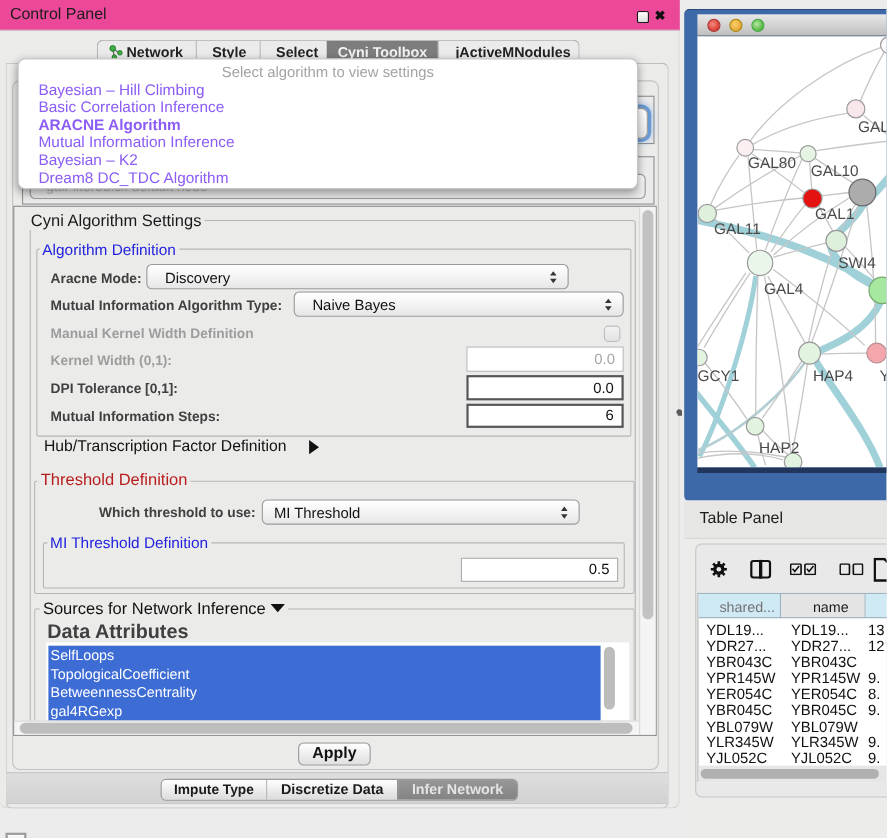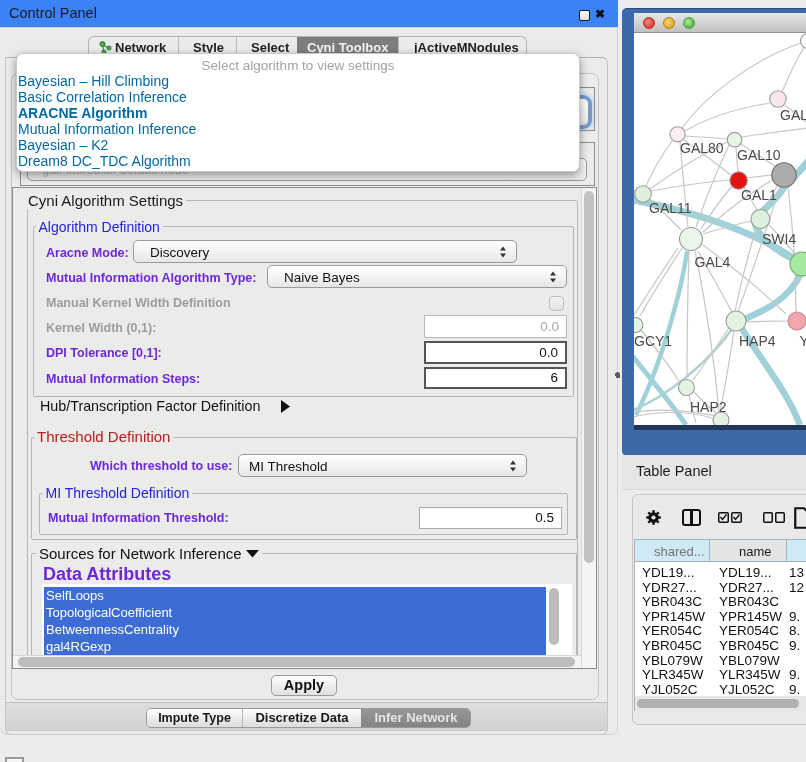--- a/index.html
+++ b/index.html
@@ -5,30 +5,30 @@
 html,body{margin:0;padding:0;}
 body{width:806px;height:762px;overflow:hidden;position:relative;background:#ececec;
  font-family:"Liberation Sans",sans-serif;-webkit-font-smoothing:antialiased;}
 .a{position:absolute;}
 .bold{font-weight:bold;}
 .combo{position:absolute;border:1px solid #9a9a9a;border-radius:5px;
  background:linear-gradient(#ffffff,#f2f2f2 55%,#e6e6e6);box-sizing:border-box;}
 .combo .arr{position:absolute;right:9px;top:50%;margin-top:-6px;width:8px;height:12px;}
 .field{position:absolute;background:#fff;box-sizing:border-box;text-align:right;
  font-size:13.5px;color:#111;padding-left:35px;}
-.lbl{position:absolute;font-size:12.5px;font-weight:bold;color:#6d28d9;white-space:nowrap;}
+.lbl{position:absolute;font-size:12.5px;font-weight:bold;color:#404040;white-space:nowrap;}
 .fst{position:absolute;font-size:14px;white-space:nowrap;background:#ebebea;padding:0 3px;}
 .fs{position:absolute;border:1px solid #b6b6b6;border-radius:2px;box-sizing:border-box;}
 </style>
 </head>
 <body>
 
 <div class="a" style="left:1px;top:0;width:3px;height:3px;background:#8a8a8a;"></div>
 <div class="a" id="cpwin" style="left:0;top:5px;width:618px;height:730px;background:#ebebea;border-right:1px solid #d6d6d6;border-bottom:1px solid #d0d0ce;border-radius:0 0 7px 7px;box-sizing:border-box;"></div>
-<div class="a" id="cptitle" style="left:0;top:5;width:618px;height:27px;background:#3b82f6;border-bottom:1px solid #cfcfcd;">
+<div class="a" id="cptitle" style="left:0;top:5;width:618px;height:27px;background:#ec4899;border-bottom:1px solid #cfcfcd;">
   <span class="a" style="left:9px;top:5px;font-size:14.5px;color:#1c1c1c;">Control Panel</span>
   <span class="a" style="left:579px;top:9.5px;width:9px;height:9px;border:1.6px solid #1a1a1a;border-radius:2px;background:linear-gradient(#fff,#ddd);"></span>
   <span class="a" style="left:595px;top:7px;font-size:12px;font-weight:bold;color:#111;">✖</span>
 </div>
 
 <div class="a" style="left:5px;top:57px;width:603px;height:678px;background:#ebebea;border:1px solid #c6c6c6;border-top:1px solid #b2b2b2;border-radius:0 6px 6px 6px;box-sizing:border-box;"></div>
 
 <div class="a" id="tabs" style="left:88px;top:36px;width:439px;height:22px;border:1px solid #b2b2b2;border-bottom:none;border-radius:6px 6px 0 0;background:#ebebeb;box-sizing:border-box;overflow:hidden;">
   <div class="a" style="left:89px;top:0;width:1px;height:22px;background:#b9b9b9;"></div>
   <div class="a" style="left:147px;top:0;width:1px;height:22px;background:#b9b9b9;"></div>
@@ -106,21 +106,20 @@
   <div class="combo" style="left:225px;top:266px;width:289px;height:23px;">
     <span class="a" style="left:10px;top:3.5px;font-size:13.5px;color:#111;">MI Threshold</span>
     <svg class="arr" viewBox="0 0 8 12">
         <path d="M4 0.5 L7 4.5 L1 4.5 Z" fill="#333"></path>
         <path d="M4 11.5 L7 7.5 L1 7.5 Z" fill="#333"></path>
       </svg>
   </div>
 
   <div class="fs" style="left:26px;top:304.5px;width:529px;height:42px;"></div>
   <span class="fst" style="left:29.5px;top:297px;color:#2222dd;">MI Threshold Definition</span>
-  <span class="lbl" style="left:35px;top:323px;">Mutual Information Threshold:</span>
   <div class="field" style="left:406px;top:319px;width:143px;height:22px;border:1px solid #aaa;line-height:20px;padding-right:7px;">0.5</div>
 
   <div class="fs" style="left:18px;top:365px;width:546px;height:103px;border-bottom:none;"></div>
   <span class="fst" style="left:23px;top:356.5px;font-size:15px;color:#111;">Sources for Network Inference <svg width="13" height="9" viewBox="0 0 13 9" style="vertical-align:1px;">
         <path d="M0 1 L13 1 L6.5 8.5 Z" fill="#111"></path>
       </svg></span>
   <span class="lbl" style="left:30px;top:376px;font-size:18px;">Data Attributes</span>
 
   <div class="a" style="left:29px;top:396px;width:530px;height:71px;background:#fff;">
     <div class="a" style="left:2px;top:3px;width:502px;height:69px;background:#3c6cd4;"></div>
@@ -142,21 +141,21 @@
 <div class="a" style="left:146px;top:708px;width:325px;height:20px;border:1px solid #9a9a9a;border-radius:5px;box-sizing:border-box;overflow:hidden;display:flex;">
   <div style="width:95px;background:linear-gradient(#ffffff,#e9e9e9 60%,#dcdcdc);border-right:1px solid #b5b5b5;text-align:center;font-size:12.5px;font-weight:600;color:#1a1a1a;line-height:18px;">Impute Type</div>
   <div style="width:118px;background:linear-gradient(#ffffff,#e9e9e9 60%,#dcdcdc);border-right:1px solid #888;text-align:center;font-size:13px;font-weight:600;color:#1a1a1a;line-height:18px;">Discretize Data</div>
   <div style="flex:1;background:linear-gradient(#979797,#838383);text-align:center;font-size:13px;font-weight:600;color:#e5e5e5;line-height:18px;">Infer Network</div>
 </div>
 
 <div class="a" style="left:5px;top:757px;width:19px;height:12px;border:2px solid #9b9b9b;background:linear-gradient(#fdfdfd,#e0e0e0);box-sizing:border-box;"></div>
 
 <div class="a" id="popup" style="left:16px;top:53px;width:564px;height:119px;background:#fff;border:1px solid #c8c8c8;border-radius:7px;box-shadow:0 3px 8px rgba(0,0,0,0.4);box-sizing:border-box;">
   <div style="text-align:center;font-size:13.5px;color:#a3a3a3;margin-top:5px;line-height:14px;">Select algorithm to view settings</div>
-  <div style="font-size:14px;color:#0369a1;margin:0 0 0 1px;line-height:16px;">
+  <div style="font-size:14px;color:#8b5cf6;margin:0 0 0 1px;line-height:16px;padding-left:17px;">
     Bayesian – Hill Climbing<br>
     Basic Correlation Inference<br>
     <span style="font-weight:bold;">ARACNE Algorithm</span><br>
     Mutual Information Inference<br>
     Bayesian – K2<br>
     Dream8 DC_TDC Algorithm
   </div>
 </div>
 
 <div class="a" style="left:615px;top:372px;width:5px;height:6px;border-radius:3px 3px 0 2px;background:#5a5a5a;"></div>

